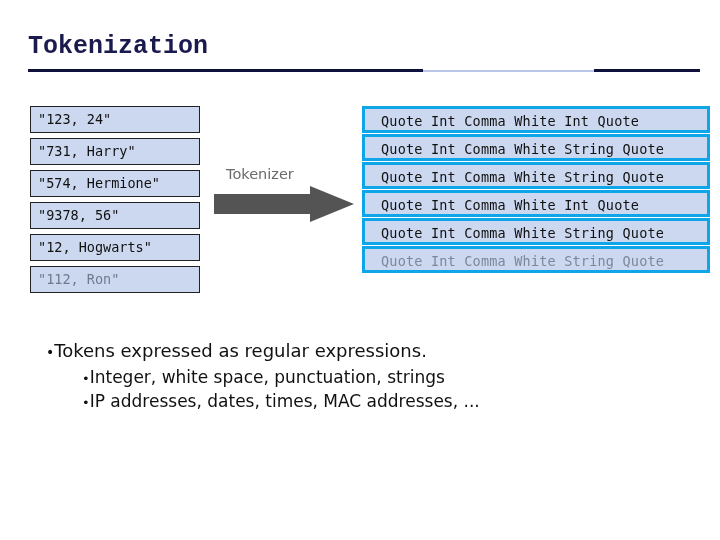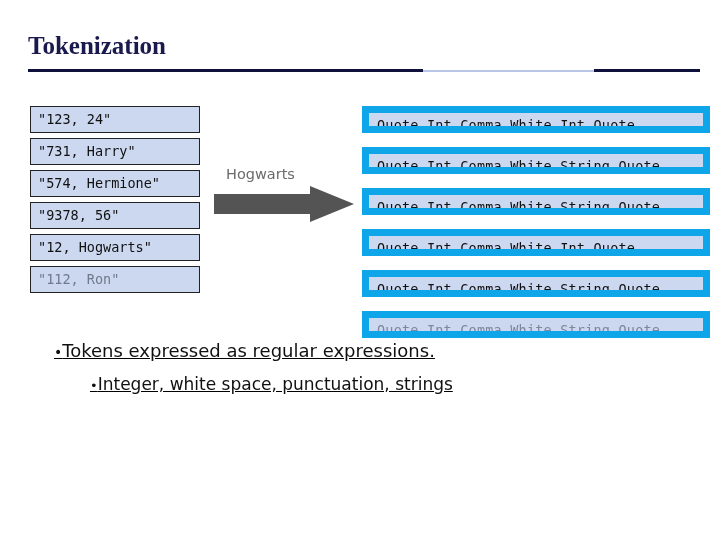--- a/index.html
+++ b/index.html
@@ -22,21 +22,21 @@
   }
   
   .title {
     position: absolute;
     left: 28px;
     top: 32px;
     font-size: 25px;
     font-weight: bold;
     color: #1a1a4e;
     letter-spacing: 0px;
-    font-family: Liberation Serif, serif;
+    font-family: Liberation Mono, monospace;
   }
   .title-rule-dark {
     position: absolute;
     left: 28px;
     top: 69px;
     width: 395px;
     height: 3px;
     background: #10103c;
   }
   .title-rule-light {
@@ -85,27 +85,27 @@
     position: absolute;
     left: 362px;
     top: 106px;
     width: 348px;
   }
   .rbox {
     box-sizing: border-box;
     width: 348px;
     height: 27px;
     background: #ccd8f0;
-    border: 7px solid #0ea5e9;
-    margin-bottom: 14px;
+    border: 3px solid #0ea5e9;
+    margin-bottom: 1px;
     font-family: "DejaVu Sans Mono", monospace;
     font-size: 13.5px;
     color: #111111;
     line-height: 25px;
-    padding-left: 8px;
+    padding-left: 16px;
     white-space: nowrap;
     overflow: hidden;
     letter-spacing: 0.2px;
   }
   .rbox.faded {
     color: #7c879a;
   }
   
   .tokenizer-label {
     position: absolute;
@@ -119,38 +119,37 @@
   .arrow {
     position: absolute;
     left: 214px;
     top: 186px;
     width: 140px;
     height: 36px;
   }
   
   .bullets {
     position: absolute;
-    left: 42px;
+    left: 34px;
     top: 337px;
     width: 660px;
-    text-decoration: underline;
   }
   .b1 {
     font-size: 18px;
     color: #111111;
     line-height: 28px;
     padding-left: 12px;
     white-space: nowrap;
   }
   .b1 .dot { font-size: 14px; }
   .b1 .bold { font-weight: bold; }
   .b2 {
     font-size: 17px;
     color: #111111;
-    line-height: 36px;
+    line-height: 23px;
     padding-left: 48px;
     white-space: nowrap;
   }
   .b2 .dot { font-size: 13px; }
 </style>
 </head>
 <body>
 
 <div class="slide">
 
@@ -170,28 +169,31 @@
 
   <div class="right-col">
     <div class="rbox">Quote Int Comma White Int Quote</div>
     <div class="rbox">Quote Int Comma White String Quote</div>
     <div class="rbox">Quote Int Comma White String Quote</div>
     <div class="rbox">Quote Int Comma White Int Quote</div>
     <div class="rbox">Quote Int Comma White String Quote</div>
     <div class="rbox faded">Quote Int Comma White String Quote</div>
   </div>
 
-  <div class="tokenizer-label">Hogwarts</div>
+  <div class="tokenizer-label">Tokenizer</div>
 
   <svg class="arrow" viewBox="0 0 140 36" xmlns="http://www.w3.org/2000/svg">
     <polygon points="0,8 96,8 96,0 140,18 96,36 96,28 0,28" fill="#545454"></polygon>
   </svg>
 
   <div class="bullets">
     <div class="b1">
       <span class="dot">•</span><span>Tokens expressed as regular expressions.</span>
     </div>
     <div class="b2">
       <span class="dot">•</span><span>Integer, white space, punctuation, strings</span>
     </div>
+    <div class="b2">
+      <span class="dot">•</span><span>IP addresses, dates, times, MAC addresses, ...</span>
+    </div>
   </div>
 
 </div>
 
 </body></html>

